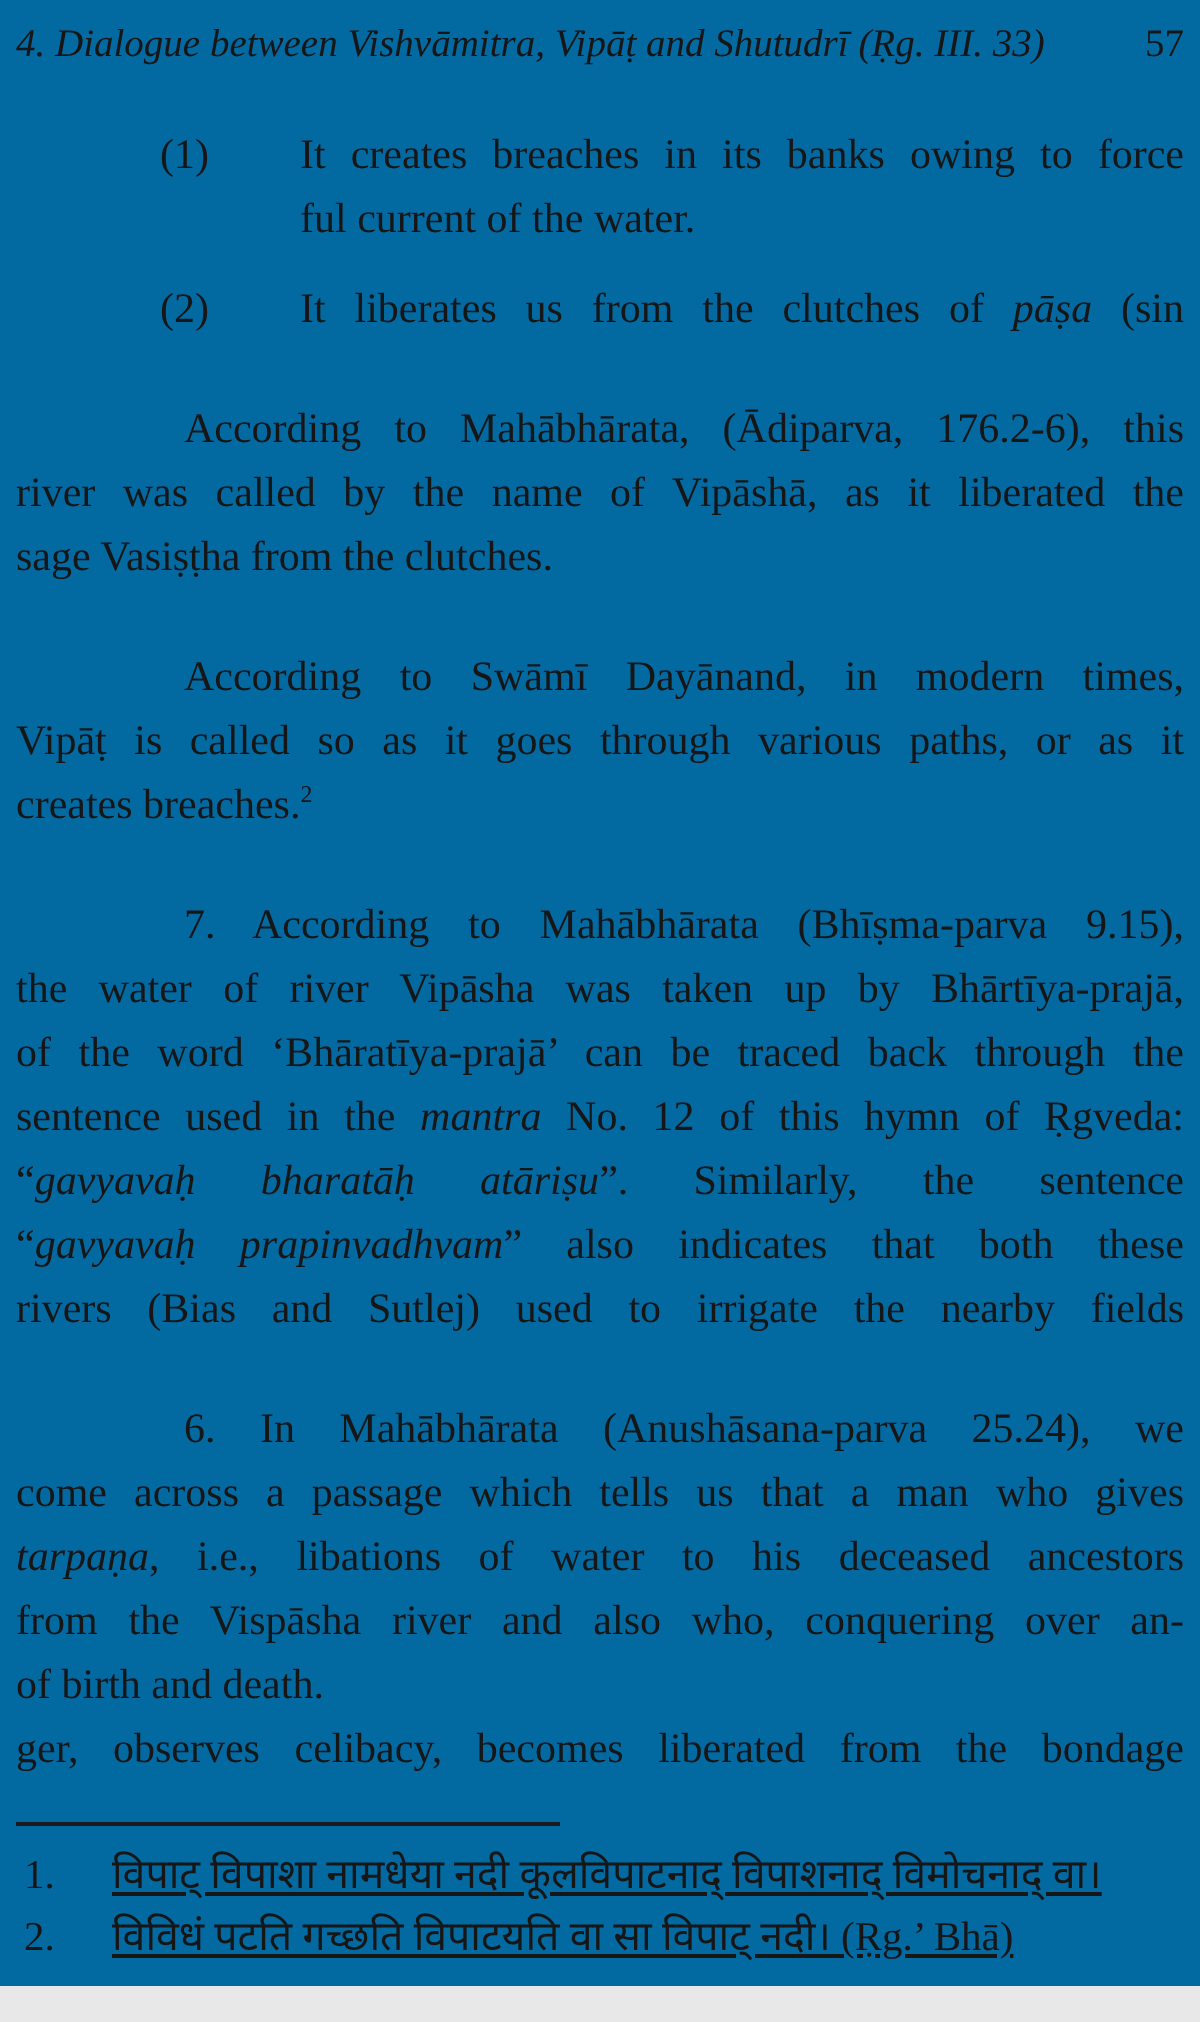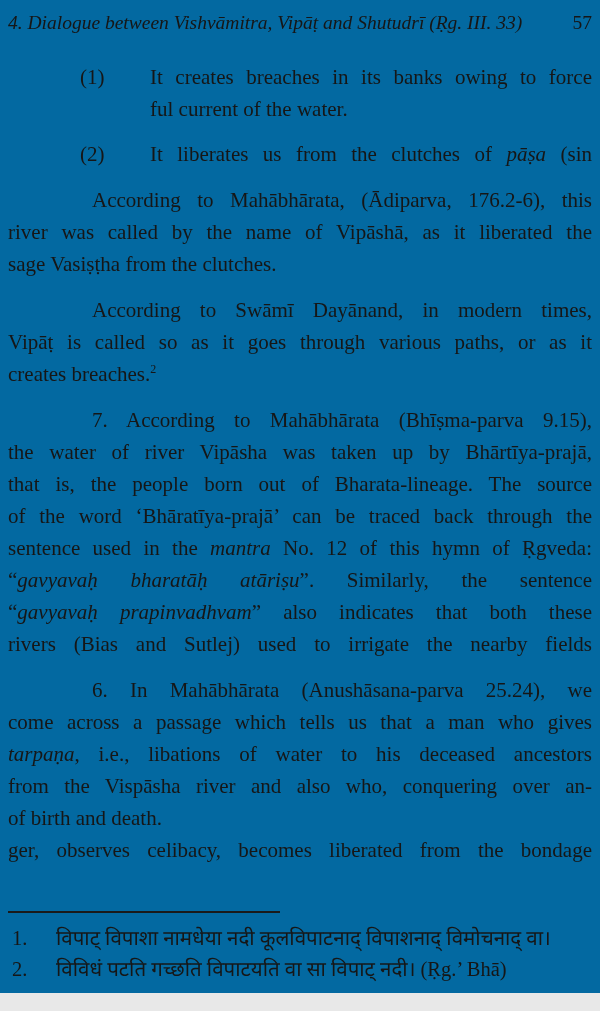--- a/index.html
+++ b/index.html
@@ -44,39 +44,39 @@
   .list { margin-top: 12px; }
   .li {
     display: grid;
     grid-template-columns: 70px 1fr;
     padding-left: 72px;
     margin-top: 13px;
   }
   .li .marker { font-size: 21px; line-height: 32px; }
 
   
-  .para { margin-top: 14px; }
+  .para { margin-top: 28px; }
   .para .line.first { padding-left: 84px; }
 
   
   .footnotes { margin-top: auto; padding-bottom: 8px; }
   .fn-rule {
     width: 272px;
     height: 2px;
     background: #1a1a1a;
     margin: 0 0 10px 0;
   }
   .fn {
     display: grid;
     grid-template-columns: 44px 1fr;
     padding-left: 4px;
     font-size: 20.5px;
     line-height: 31px;
   }
-  .fn .fn-text { font-family: "Liberation Serif", "DejaVu Sans", serif; }
+  .fn .fn-text { font-family: "Liberation Serif", "DejaVu Sans", serif; text-decoration: underline; }
 </style>
 </head>
 <body>
 
 <div class="page">
 
   <div class="header">
     <span class="htitle">4. Dialogue between Vishvāmitra, Vipāṭ and Shutudrī (Ṛg. III. 33)</span>
     <span class="pagenum">57</span>
   </div>
@@ -103,21 +103,20 @@
       <div class="line last"><span>sage Vasiṣṭha from the clutches.</span></div>
     </div>
   <div class="para">
       <div class="line first"><span>According  to Swāmī Dayānand, in modern times,</span></div>
       <div class="line"><span>Vipāṭ is called so as it goes through various paths, or as it</span></div>
       <div class="line last"><span>creates breaches.</span><sup>2</sup></div>
     </div>
   <div class="para">
       <div class="line first"><span>7. According to Mahābhārata (Bhīṣma-parva 9.15),</span></div>
       <div class="line"><span>the water of river Vipāsha was taken up by Bhārtīya-prajā,</span></div>
-      <div class="line"><span>that is, the people born out of Bharata-lineage. The source</span></div>
       <div class="line"><span>of the word ‘Bhāratīya-prajā’ can be traced back through the</span></div>
       <div class="line"><span>sentence used in the </span><i>mantra</i><span> No. 12 of this hymn of Ṛgveda:</span></div>
       <div class="line"><span>“</span><i>gavyavaḥ bharatāḥ atāriṣu</i><span>”. Similarly, the sentence</span></div>
       <div class="line"><span>“</span><i>gavyavaḥ prapinvadhvam</i><span>” also indicates that both these</span></div>
       <div class="line"><span>rivers (Bias and Sutlej) used to irrigate the nearby fields</span></div>
     </div>
   <div class="para">
       <div class="line first"><span>6. In Mahābhārata (Anushāsana-parva 25.24), we</span></div>
       <div class="line"><span>come across a passage which tells us that a man who gives</span></div>
       <div class="line"><i>tarpaṇa</i><span>, i.e., libations of water to his deceased ancestors</span></div>

